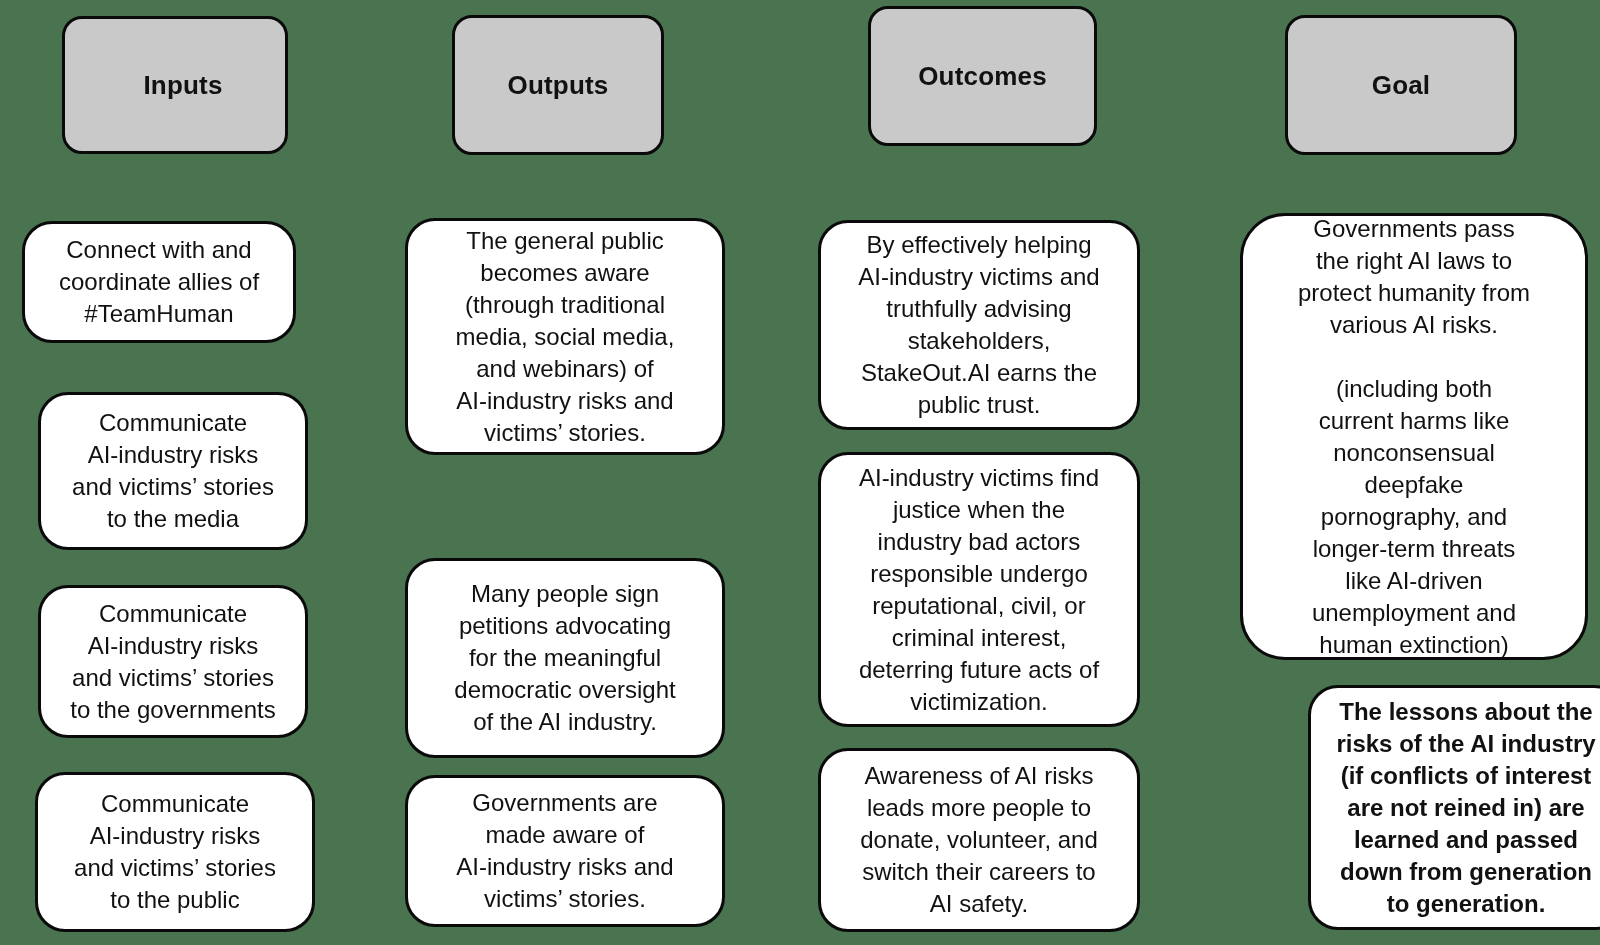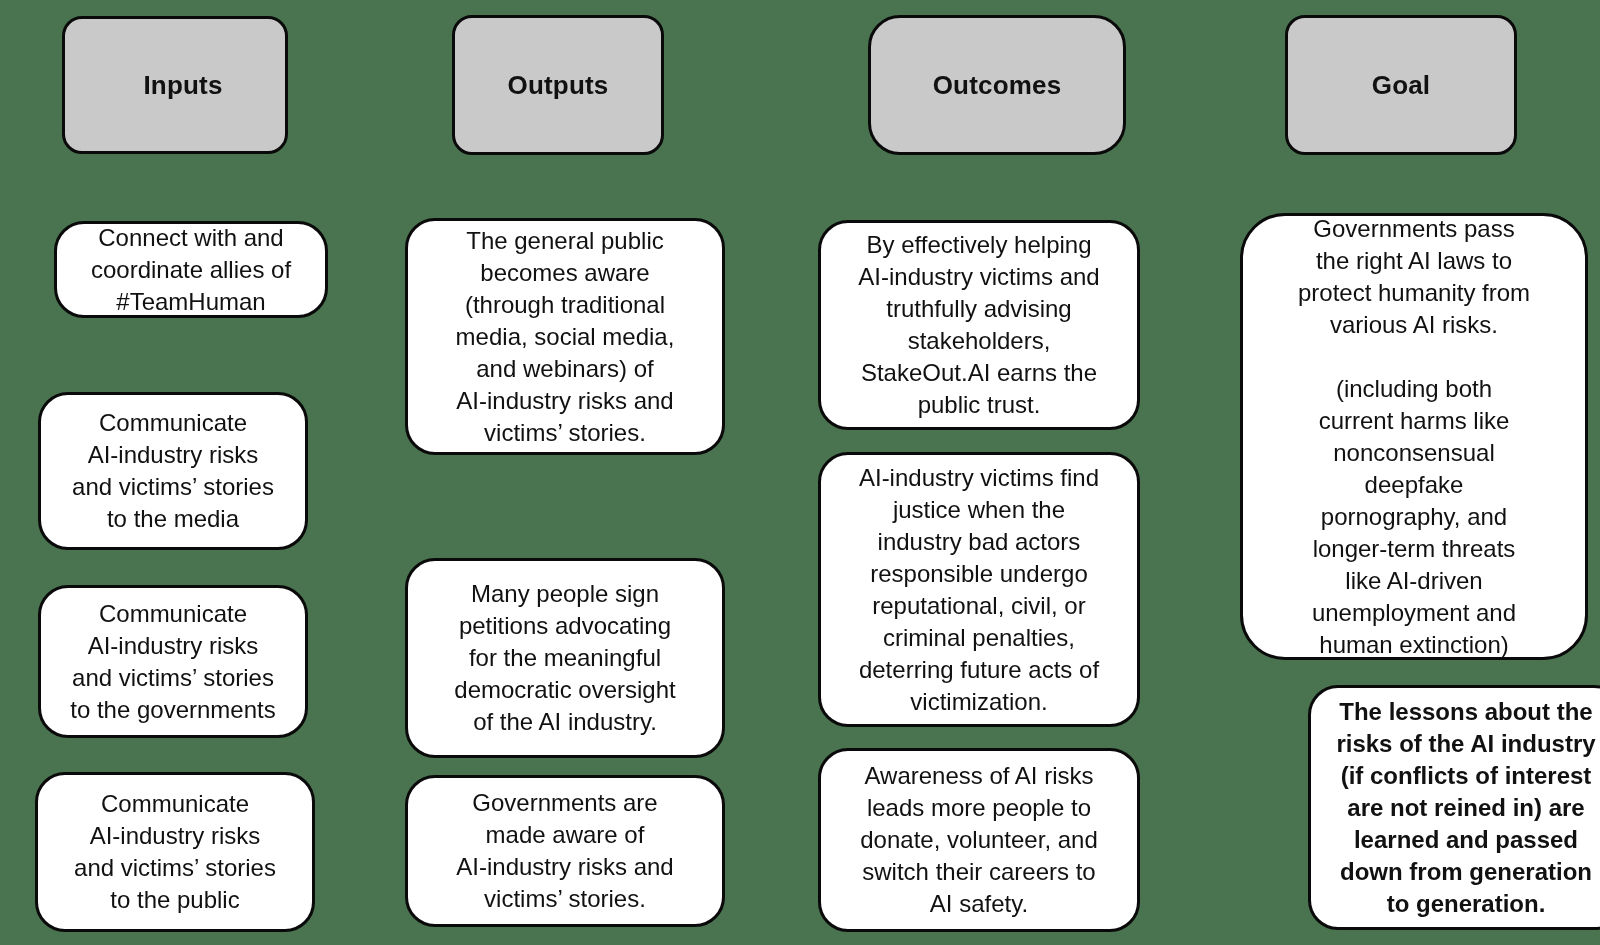--- a/index.html
+++ b/index.html
@@ -40,31 +40,31 @@
   .card {
     background: var(--card-fill, #FFFFFF);
     border-radius: 30px;
     font-size: 24px;
     line-height: 32px;
     padding: 4px 8px;
   }
   .card .txt { white-space: pre-line; }
   
   .h1 { left: 62px;  top: 16px;  width: 226px; height: 138px; padding-left: 16px; }
-  .b11 { left: 54px; top: 221px; width: 274px; height: 97px; justify-content: center; }
+  .b11 { left: 22px; top: 221px; width: 274px; height: 122px; justify-content: center; }
   .b12 { left: 38px; top: 392px; width: 270px; height: 158px; }
   .b13 { left: 38px; top: 585px; width: 270px; height: 153px; }
   .b14 { left: 35px; top: 772px; width: 280px; height: 160px; }
   
   .h2x { left: 452px; top: 15px;  width: 212px; height: 140px; }
   .b21 { left: 405px; top: 218px; width: 320px; height: 237px; }
   .b22 { left: 405px; top: 518px; width: 320px; height: 200px; margin-top: 40px; }
   .b23 { left: 405px; top: 775px; width: 320px; height: 152px; }
   
-  .h3x { left: 868px; top: 15px;  width: 258px; height: 140px; border-radius: 32px; }
+  .h3x { left: 868px; top: 6px;  width: 229px; height: 140px; }
   .b31 { left: 818px; top: 220px; width: 322px; height: 210px; }
   .b32 { left: 818px; top: 452px; width: 322px; height: 275px; }
   .b33 { left: 818px; top: 748px; width: 322px; height: 184px; }
   
   .h4x { left: 1285px; top: 15px;  width: 232px; height: 140px; }
   .b41 { left: 1240px; top: 213px; width: 348px; height: 447px; border-radius: 45px; }
   .b42 { left: 1308px; top: 685px; width: 316px; height: 245px; font-weight: bold; }
 </style>
 </head>
 <body>
@@ -134,21 +134,21 @@
 stakeholders,
 StakeOut.AI earns the
 public trust.</span>
   </div>
   <div class="box card b32">
     <span class="txt">AI-industry victims find
 justice when the
 industry bad actors
 responsible undergo
 reputational, civil, or
-criminal penalties,
+criminal interest,
 deterring future acts of
 victimization.</span>
   </div>
   <div class="box card b33">
     <span class="txt">Awareness of AI risks
 leads more people to
 donate, volunteer, and
 switch their careers to
 AI safety.</span>
   </div>

